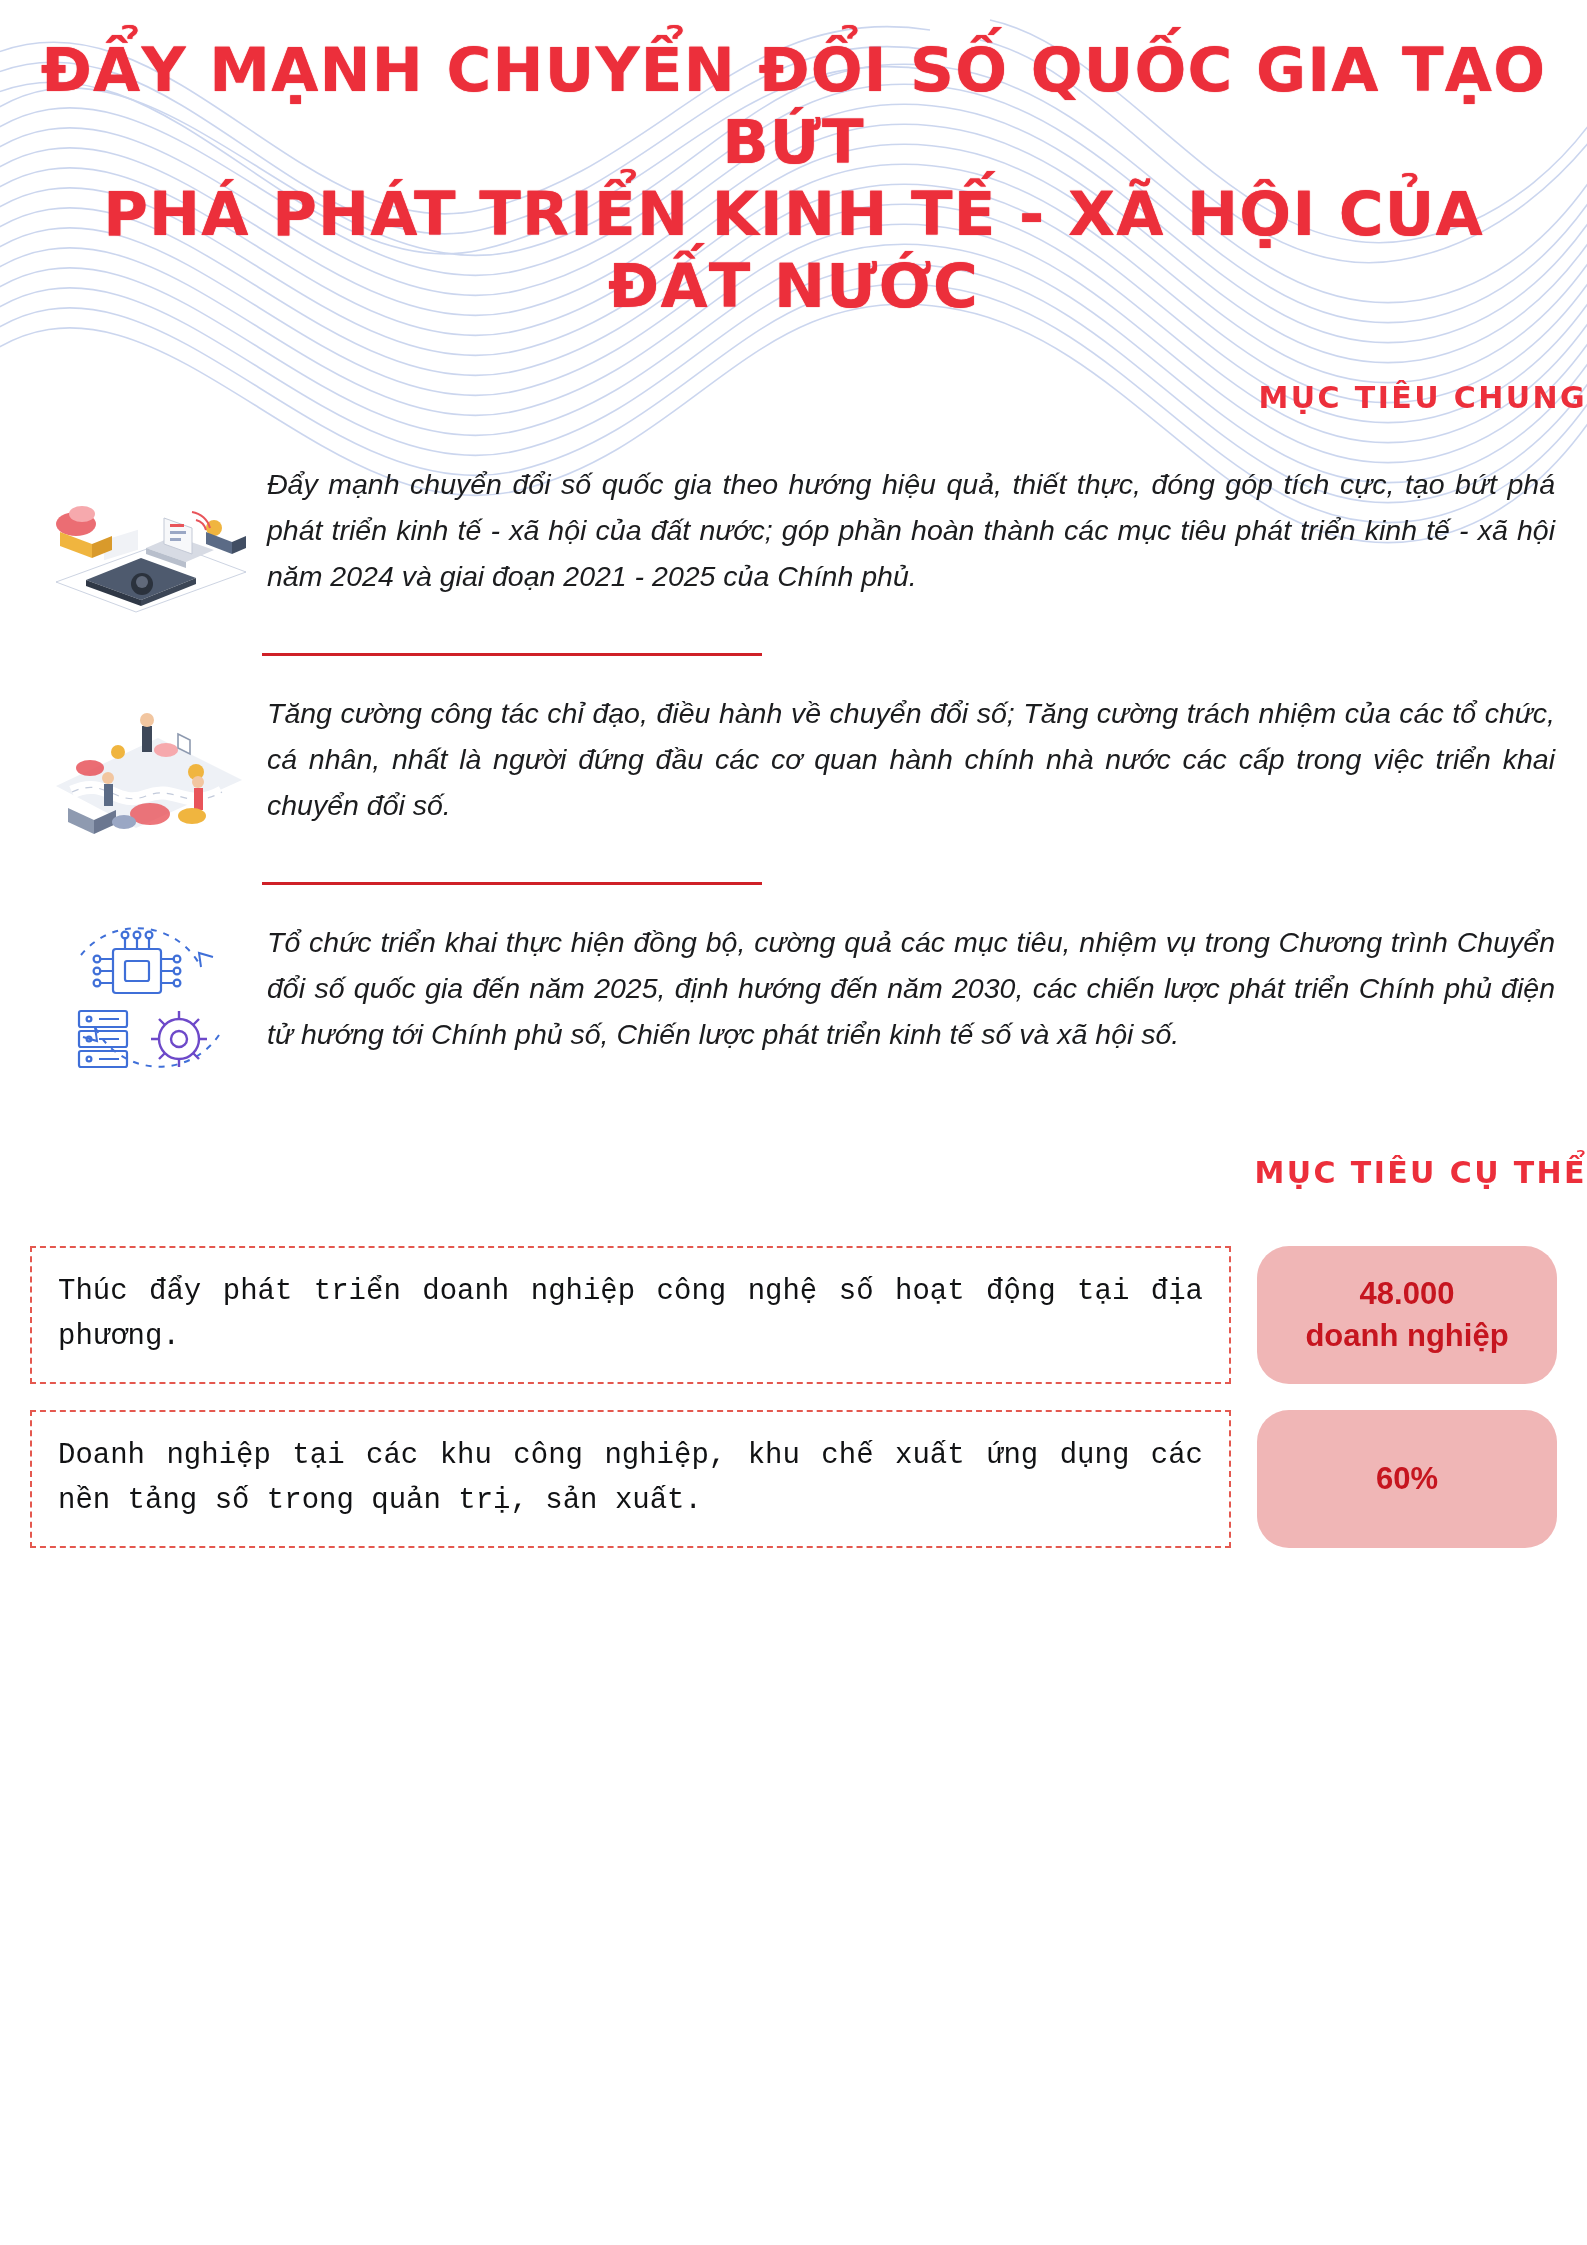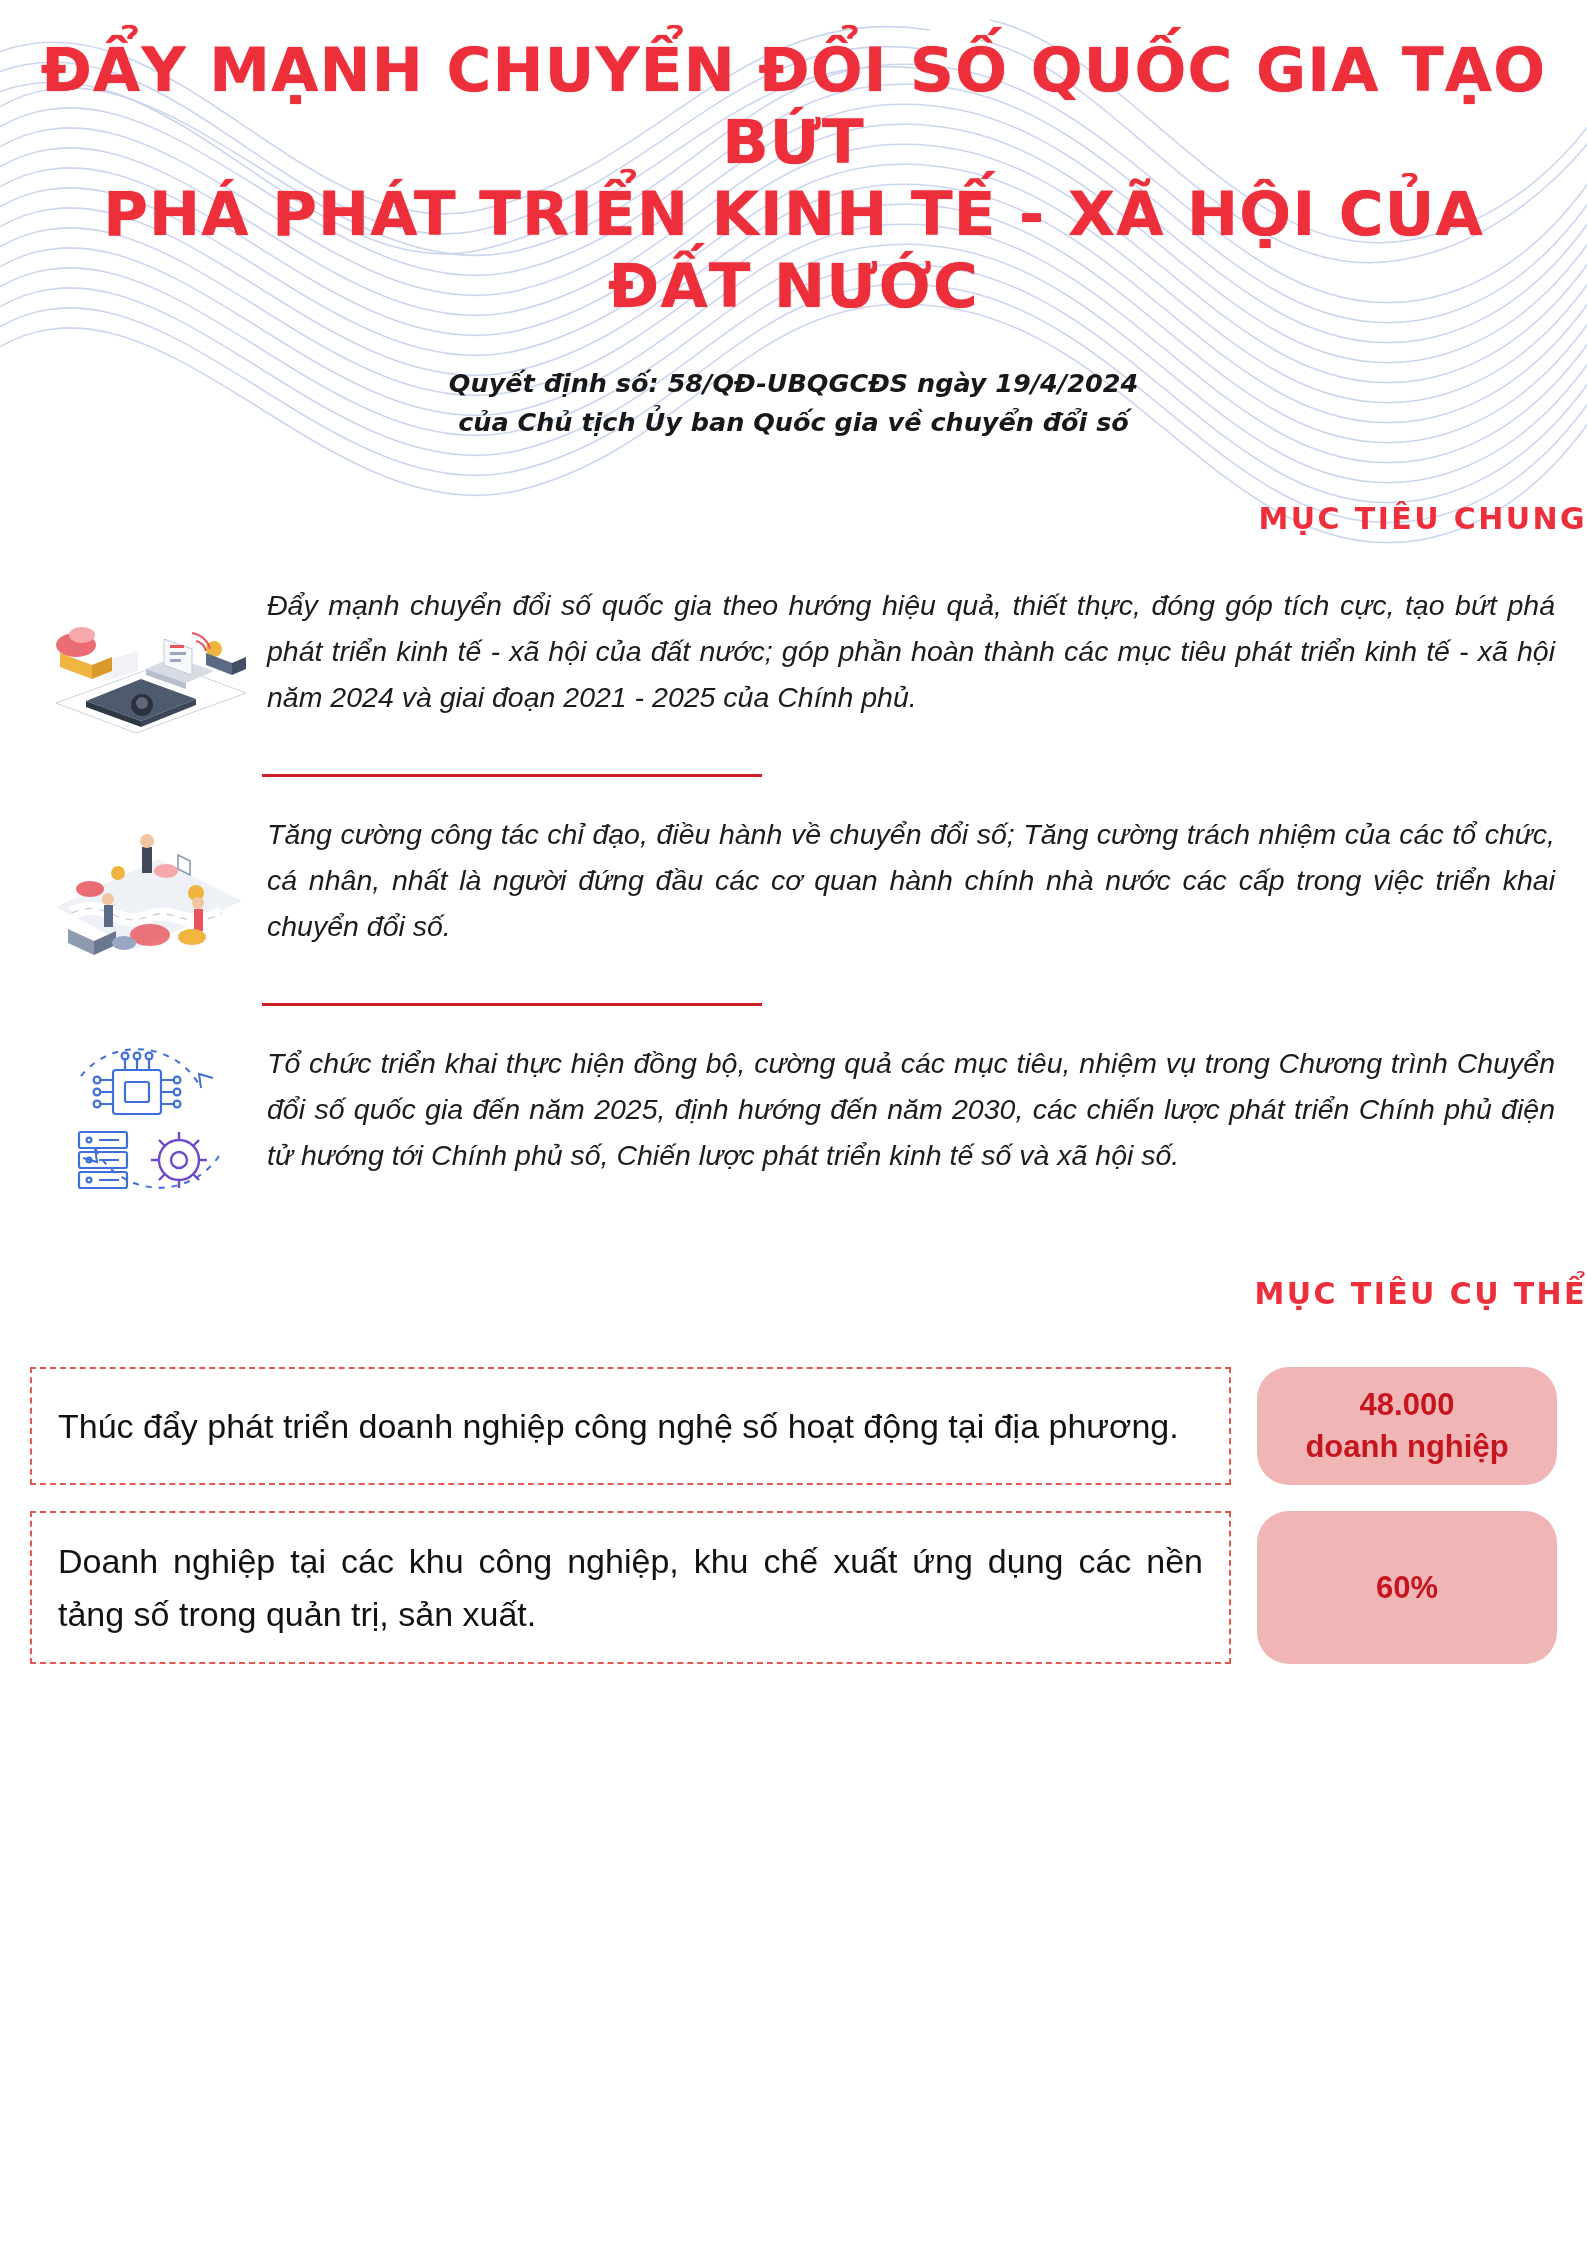--- a/index.html
+++ b/index.html
@@ -119,28 +119,29 @@
   .target-row {
     display: flex;
     align-items: stretch;
     gap: 26px;
     margin-bottom: 26px;
   }
   .target-desc {
     flex: 1 1 auto;
     border: 2.5px dashed #e4584f;
     padding: 22px 26px;
-    font-size: 34px;
+    font-size: 29px;
     line-height: 1.55;
     color: #111214;
     display: flex;
     align-items: center;
     text-align: justify;
     min-height: 118px;
     box-sizing: border-box;
+    font-family: Liberation Mono, monospace;
   }
   .target-value {
     flex: 0 0 300px;
     background: #f0b6b6;
     display: flex;
     flex-direction: column;
     align-items: center;
     justify-content: center;
     color: #c6151f;
     font-weight: bold;
@@ -177,24 +178,20 @@
     <path d="M-20,100 C160,10 300,290 480,250 C660,210 740,40 930,70"></path>
     <path d="M980,40 C1120,70 1230,290 1400,260 C1500,243 1570,170 1606,120"></path>
     <path d="M990,20 C1130,50 1240,270 1410,240 C1510,223 1575,150 1606,100"></path>
   </g>
 </svg>
 
 <div class="header">
   <div class="main-title">
     <div>ĐẨY MẠNH CHUYỂN ĐỔI SỐ QUỐC GIA TẠO BỨT</div>
     <div>PHÁ PHÁT TRIỂN KINH TẾ - XÃ HỘI CỦA ĐẤT NƯỚC</div>
-  </div>
-  <div class="subtitle">
-    <div>Quyết định số: 58/QĐ-UBQGCĐS ngày 19/4/2024</div>
-    <div>của Chủ tịch Ủy ban Quốc gia về chuyển đổi số</div>
   </div>
 </div>
 
 <div class="section-heading" id="heading-general">MỤC TIÊU CHUNG</div>
 
 <div class="goals">
 
   <div class="goal-row">
     <div class="goal-icon">
       <svg width="210" height="160" viewBox="0 0 210 160">

